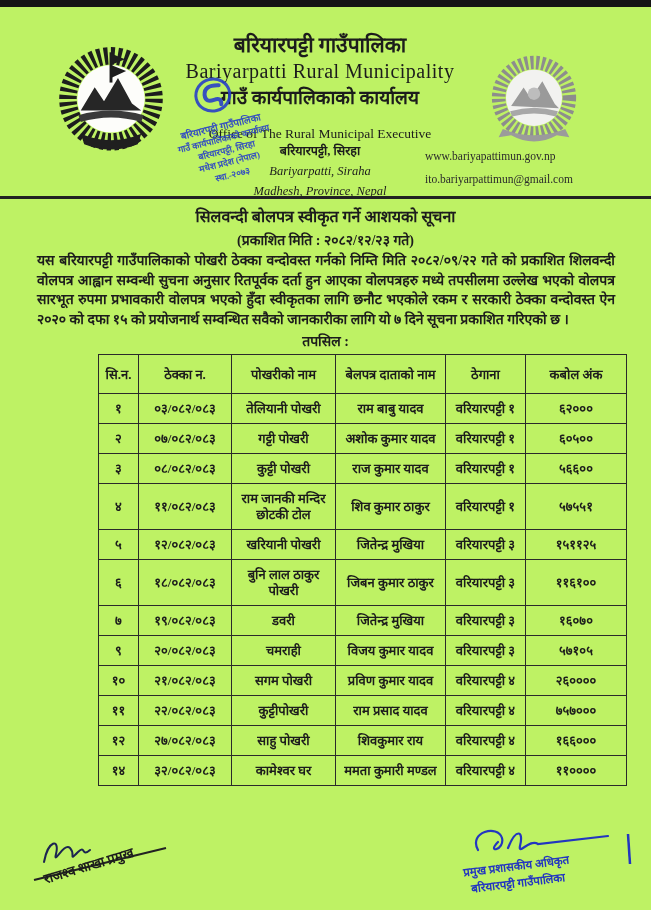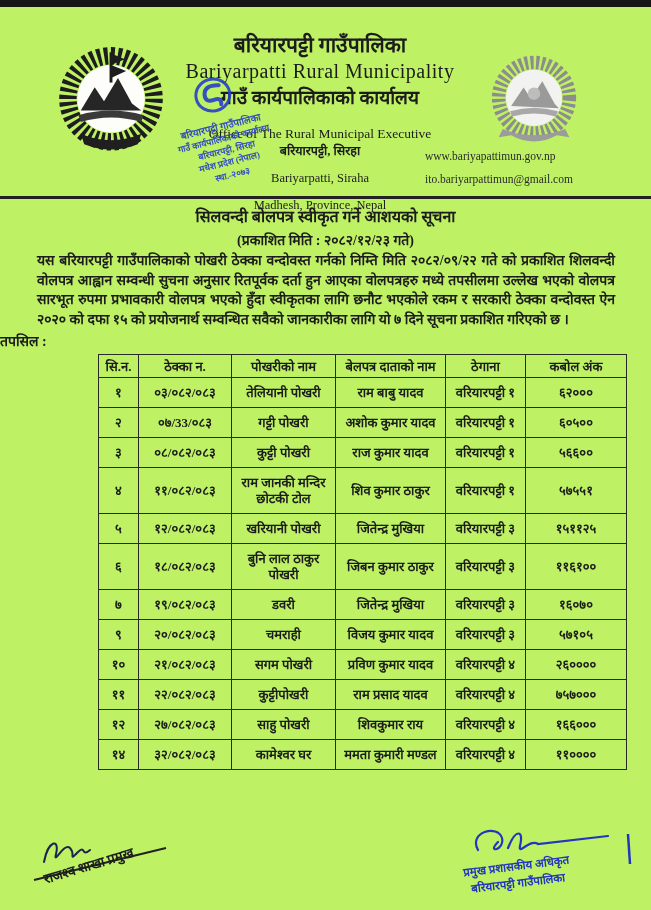--- a/index.html
+++ b/index.html
@@ -16,21 +16,21 @@
 
   
   .emblem-left{position:absolute;left:52px;top:36px;width:118px;height:128px;}
   .emblem-right{position:absolute;left:482px;top:52px;width:104px;height:102px;}
   .header-center{position:absolute;left:150px;top:33px;width:340px;text-align:center;line-height:1.15;}
   .org-np{font-size:21px;font-weight:700;}
   .org-en{font-size:20px;letter-spacing:.5px;margin-top:3px;}
   .office-np{font-size:19px;font-weight:700;margin-top:4px;}
   .office-en{font-size:13.5px;margin-top:17px;}
   .addr-np{font-size:12.5px;font-weight:700;margin-top:2px;}
-  .addr-en{font-size:12.5px;margin-top:13px;}
+  .addr-en{font-size:12.5px;margin-top:6px;font-style:italic;}
   .contact{position:absolute;left:425px;top:145px;width:215px;font-size:11.5px;line-height:2.0;color:#2b2b2b;font-family:"Liberation Serif",serif;}
 
   .stamp{
     position:absolute;left:146px;top:74px;width:150px;
     transform:rotate(-14deg);color:#2840c8;opacity:.9;
     text-align:center;font-weight:700;line-height:1.35;
   }
   .stamp .swirl{margin:0 auto;}
   .stamp-line{font-size:9px;}
   .stamp-line.big{font-size:10px;}
@@ -38,32 +38,32 @@
   .separator{position:absolute;left:0;top:196px;width:651px;height:3px;background:#222;}
 
   
   .title-block{position:absolute;left:0;top:205px;width:651px;text-align:center;}
   .notice-title{font-size:16px;font-weight:700;}
   .notice-date{font-size:14px;font-weight:700;margin-top:3px;}
   .notice-body{
     position:absolute;left:37px;top:251px;width:578px;
     font-size:14px;font-weight:700;line-height:19.5px;text-align:justify;
   }
-  .tapasil{position:absolute;left:0;top:331px;width:651px;font-size:14px;font-weight:700;}
+  .tapasil{position:absolute;left:0;top:331px;width:651px;text-align:center;font-size:14px;font-weight:700;}
 
   
   table.tender{
     position:absolute;left:98px;top:354px;width:528px;
     border-collapse:collapse;table-layout:fixed;
   }
   table.tender th,table.tender td{
     border:1.6px solid #2a2a2a;text-align:center;vertical-align:middle;
     font-family:"Liberation Serif","DejaVu Serif",serif;
   }
-  table.tender th{font-size:13px;font-weight:700;padding:2px 1px;}
+  table.tender th{font-size:13px;font-weight:700;padding:10px 1px;}
   table.tender td{font-size:13px;font-weight:600;padding:6.5px 2px;line-height:16px;}
   col.c0{width:40px;} col.c1{width:93px;} col.c2{width:104px;}
   col.c3{width:110px;} col.c4{width:80px;} col.c5{width:101px;}
 
   
   .sig-left{position:absolute;left:26px;top:828px;width:200px;height:80px;}
   .sig-left .label{
     position:absolute;left:18px;top:42px;font-size:13.5px;font-weight:700;
     transform:rotate(-17deg);transform-origin:left center;white-space:nowrap;
   }
@@ -163,21 +163,21 @@
         <tr>
           <td>१</td>
           <td>०३/०८२/०८३</td>
           <td>तेलियानी पोखरी</td>
           <td>राम बाबु यादव</td>
           <td>वरियारपट्टी १</td>
           <td>६२०००</td>
         </tr>
         <tr>
           <td>२</td>
-          <td>०७/33/०८३</td>
+          <td>०७/०८२/०८३</td>
           <td>गट्टी पोखरी</td>
           <td>अशोक कुमार यादव</td>
           <td>वरियारपट्टी १</td>
           <td>६०५००</td>
         </tr>
         <tr>
           <td>३</td>
           <td>०८/०८२/०८३</td>
           <td>कुट्टी पोखरी</td>
           <td>राज कुमार यादव</td>

